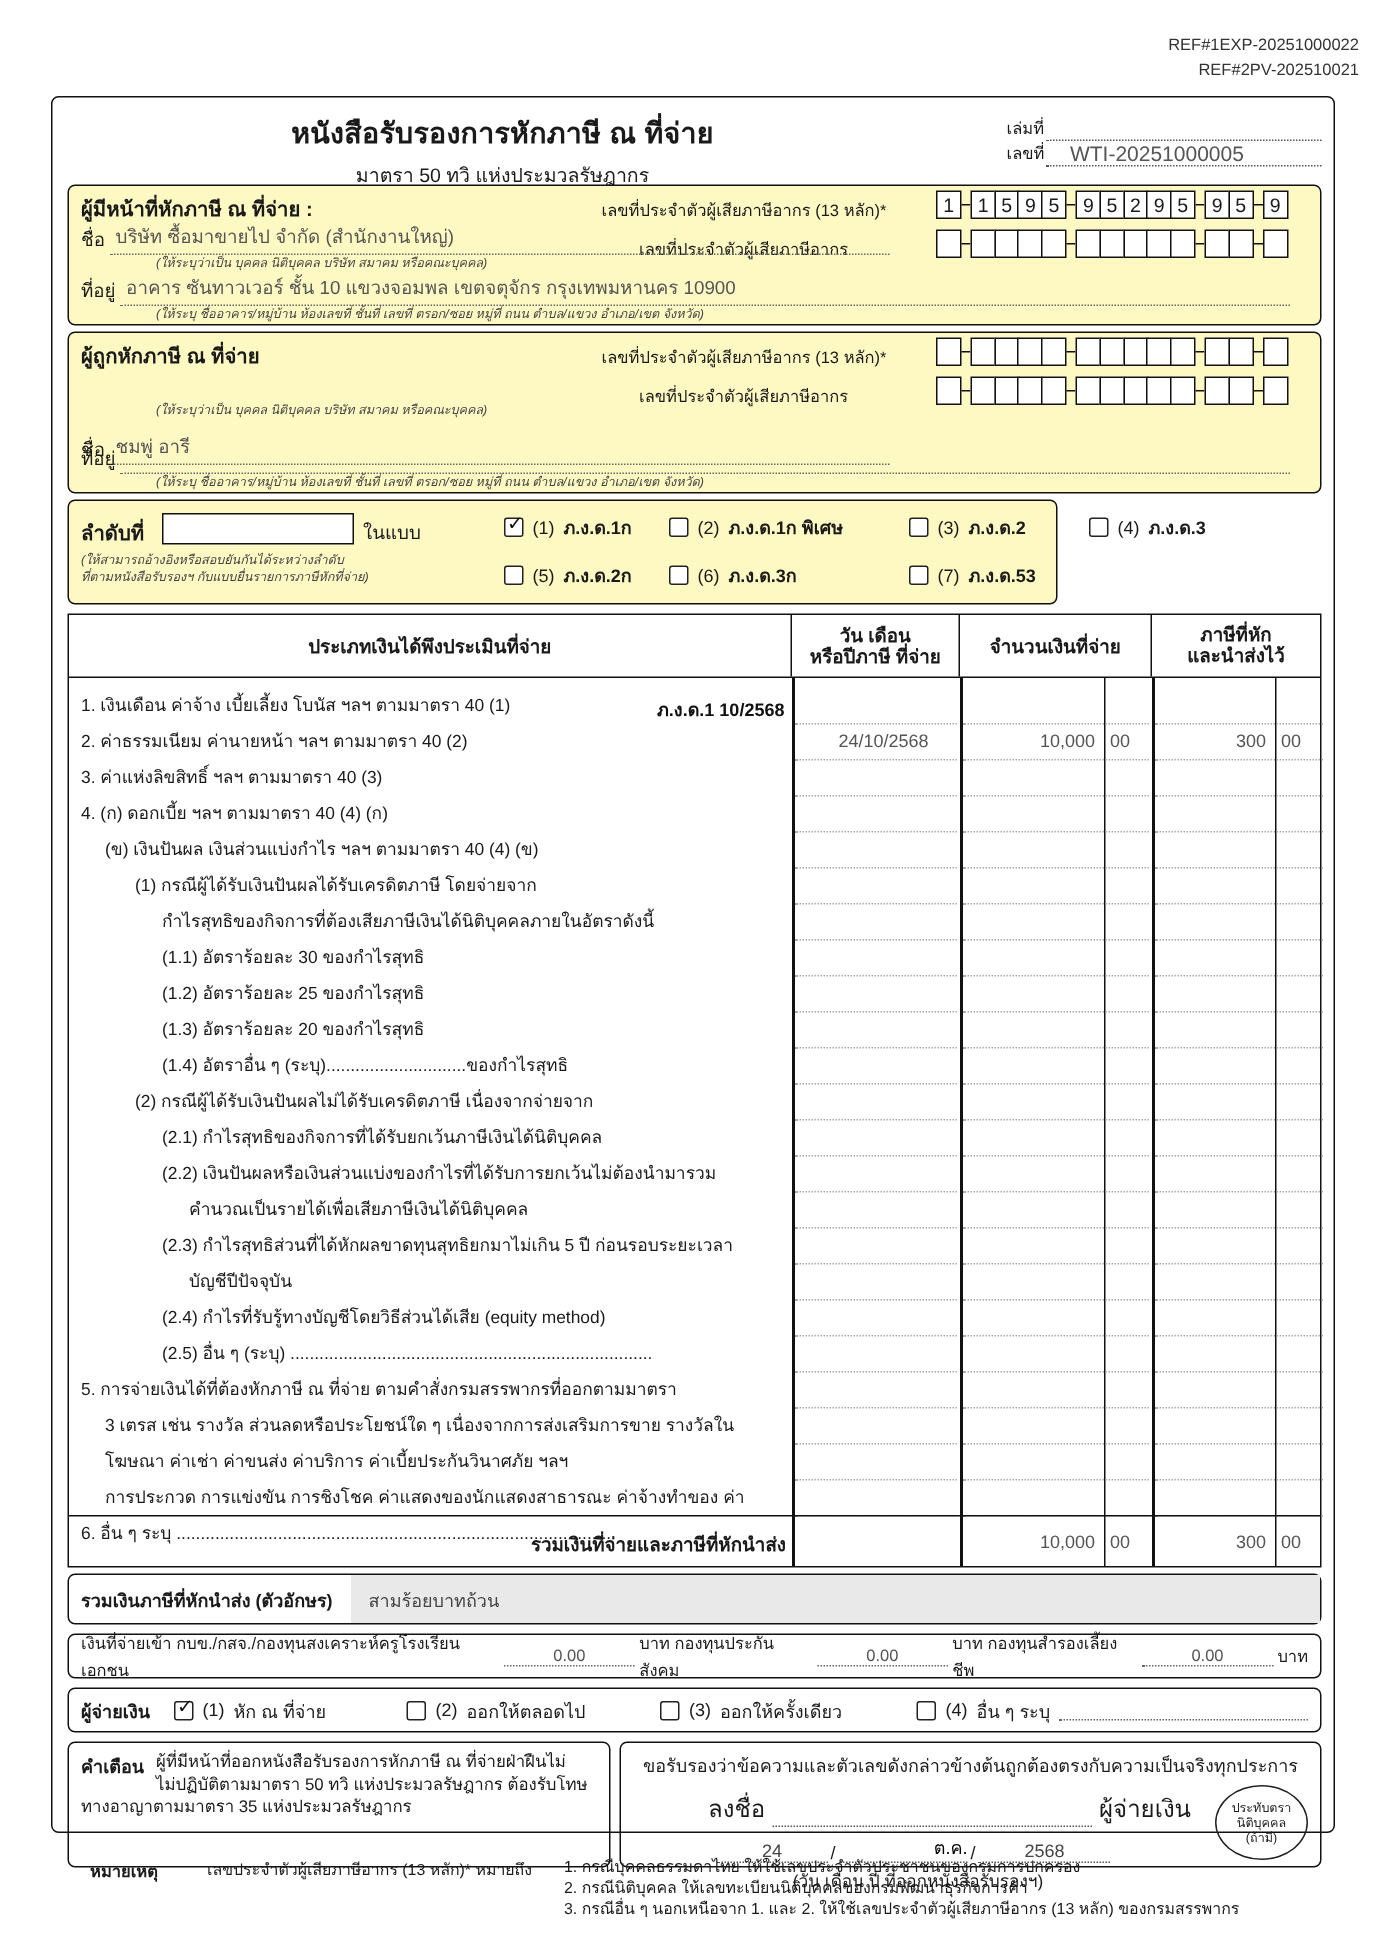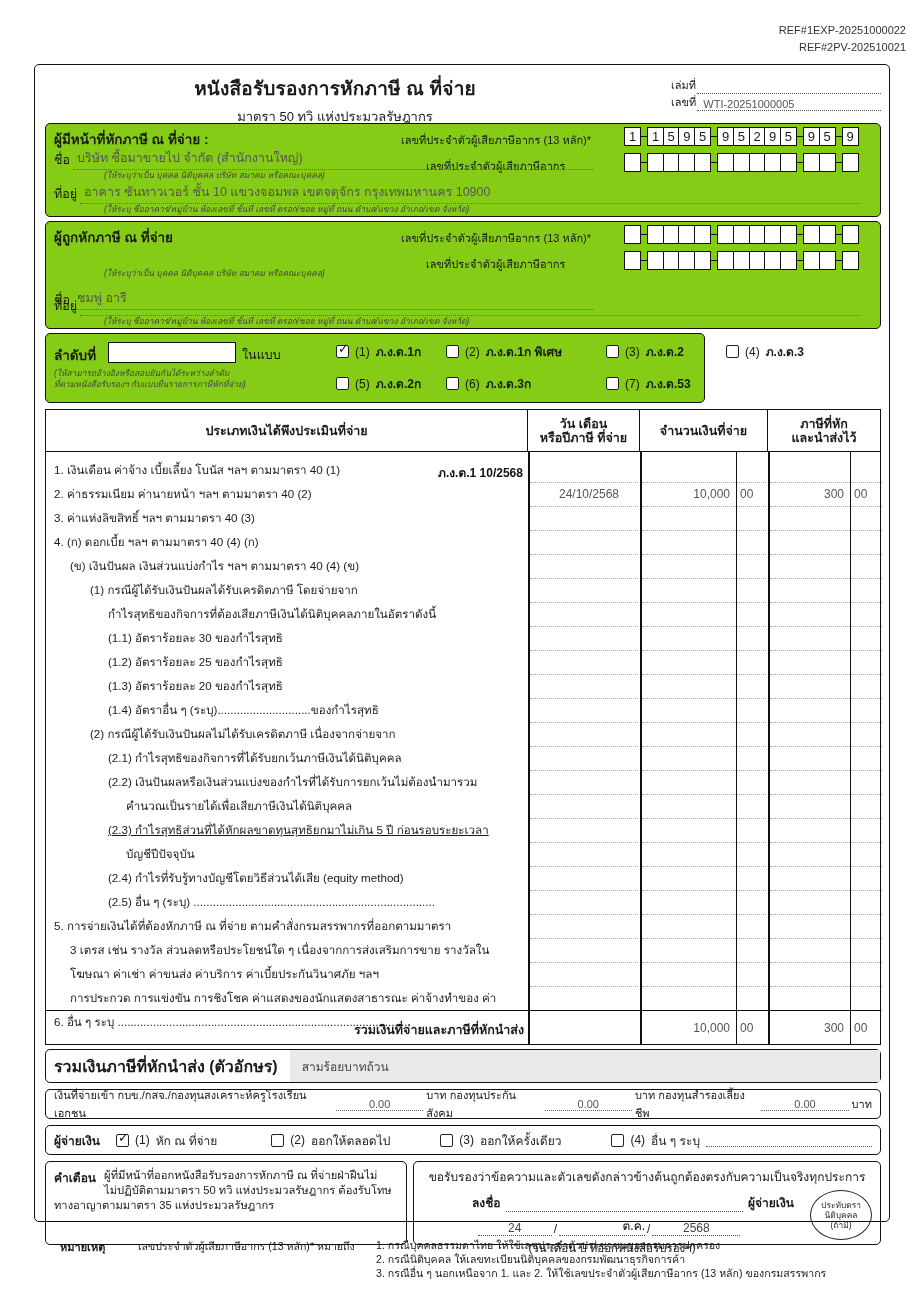--- a/index.html
+++ b/index.html
@@ -39,25 +39,25 @@
 
   
   .title-wrap { position:absolute; left:0; top:8px; width:600px; text-align:center; }
   .doc-title { font-size:19px; font-weight:bold; letter-spacing:.2px; }
   .doc-sub { font-size:13px; margin-top:3px; }
 
   .booknum { position:absolute; left:636px; top:12px; width:210px; font-size:11px; }
   .bn-row { display:flex; align-items:flex-end; height:17px; }
   .bn-label { white-space:nowrap; }
   .bn-line { flex:1; border-bottom:1.4px dotted #555; margin-left:1px; position:relative; height:14px; }
-  .bn-val { position:absolute; left:6px; bottom:0px; color:#555; font-size:11px; }
+  .bn-val { position:absolute; left:16px; bottom:0px; color:#555; font-size:14px; }
 
   
   .sec {
-    position:absolute; border:1.4px solid #111; border-radius:5px; background:#84cc16;
+    position:absolute; border:1.4px solid #111; border-radius:5px; background:#fef9c3;
   }
   .sec-payer { left:10px; top:58px; width:836px; height:94px; }
   .sec-payee { left:10px; top:156px; width:836px; height:108px; }
   .sec-form  { left:10px; top:268px; width:660px; height:70px; }
 
   .sec-head { font-size:13.5px; font-weight:bold; padding:4px 0 0 8px; }
   .tin-label { position:absolute; font-size:11px; }
 
   
   .digits { position:absolute; display:flex; align-items:center; }
@@ -85,21 +85,21 @@
 
   .ftype { position:absolute; display:flex; align-items:center; gap:6px; font-size:12px; }
   .ftype .lbl { font-weight:bold; }
   .ftype .num { font-weight:normal; }
 
   
   .tbl { position:absolute; left:10px; top:344px; width:836px; height:636px; border:1.6px solid #111; }
   .tbl-head { display:flex; height:42px; border-bottom:1.6px solid #111; }
   .th { display:flex; align-items:center; justify-content:center; text-align:center;
         font-size:12.5px; font-weight:bold; line-height:14px; border-right:1.6px solid #111; }
-  .th:last-child { border-right:none; }
+  .th:last-child { border-right:none;font-family:Liberation Mono, monospace; }
   .col-type { width:482px; }
   .col-date { width:112px; }
   .col-amt  { width:128px; }
   .col-tax  { width:112px; }
 
   .tbl-body { position:relative; height:592px; }
   .vline { position:absolute; top:0; bottom:0; width:1.6px; background:#111; }
   .vline-thin { position:absolute; top:0; bottom:0; width:1.2px; background:#111; }
 
   .rows { position:absolute; left:0; top:0; width:482px; padding:6px 0 0 0; }
@@ -111,21 +111,21 @@
 
   .row-tag { position:absolute; font-size:12px; font-weight:bold; color:#111; }
 
   
   .total-row { position:absolute; left:0; right:0; bottom:0; height:34px; border-top:1.6px solid #111; }
   .total-label { position:absolute; right:356px; top:9px; font-size:12.5px; font-weight:bold; }
 
   
   .words { position:absolute; left:10px; top:984px; width:836px; height:34px;
            border:1.4px solid #111; border-radius:5px; display:flex; align-items:center; }
-  .words-lbl { font-size:16px; font-weight:bold; padding-left:8px; white-space:nowrap; }
+  .words-lbl { font-size:12px; font-weight:bold; padding-left:8px; white-space:nowrap; }
   .words-val { margin-left:12px; background:#e9e9e9; flex:1; height:100%;
                display:flex; align-items:center; padding-left:12px; font-size:12px; color:#444; }
 
   
   .funds { position:absolute; left:10px; top:1024px; width:836px; height:30px;
            border:1.4px solid #111; border-radius:5px; display:flex; align-items:center;
            font-size:11px; padding:0 8px; }
   .fund-line { position:relative; border-bottom:1.3px dotted #666; height:14px; display:inline-block; }
   .fund-val { position:absolute; left:0; right:0; bottom:0; text-align:center; color:#555; font-size:11px; }
 
@@ -136,21 +136,21 @@
 
   
   .warn { position:absolute; left:10px; top:1096px; width:362px; height:84px;
           border:1.4px solid #111; border-radius:5px; padding:6px 8px; }
   .warn-lbl { font-size:12px; font-weight:bold; float:left; margin-right:8px; }
   .warn-txt { font-size:11.2px; line-height:15px; }
 
   .certify { position:absolute; left:378px; top:1096px; width:468px; height:84px;
              border:1.4px solid #111; border-radius:5px; padding:5px 10px; }
   .cert-line { font-size:12px; text-align:center; }
-  .sig-row { display:flex; align-items:flex-end; margin-top:7px; font-size:12px;font-weight:bold; }
+  .sig-row { display:flex; align-items:flex-end; margin-top:7px; font-size:16px; }
   .sig-line { flex:1; border-bottom:1.3px dotted #555; height:14px; margin:0 5px; }
   .date-row { display:flex; align-items:flex-end; justify-content:center; margin-top:4px; font-size:12px; gap:2px; }
   .dnum { border-bottom:1.3px dotted #555; width:74px; text-align:center; color:#444; }
   .dmon { border-bottom:1.3px dotted #555; width:86px; text-align:right; color:#000000; }
   .dyr  { border-bottom:1.3px dotted #555; width:88px; text-align:center; color:#444; }
   .date-cap { text-align:center; font-size:11.5px; margin-top:3px; padding-right:70px; }
   .seal { position:absolute; right:8px; top:28px; width:62px; height:50px; border:1.2px solid #222;
           border-radius:50%; display:flex; flex-direction:column; align-items:center;
           justify-content:center; font-size:8.4px; line-height:10px; text-align:center; color:#222; }
 
@@ -465,21 +465,21 @@
             </div>
             <div class="trow" style="padding-left: 62px;">
               <span>(2.1) กำไรสุทธิของกิจการที่ได้รับยกเว้นภาษีเงินได้นิติบุคคล</span>
             </div>
             <div class="trow" style="padding-left: 62px;">
               <span>(2.2) เงินปันผลหรือเงินส่วนแบ่งของกำไรที่ได้รับการยกเว้นไม่ต้องนำมารวม</span>
             </div>
             <div class="trow" style="padding-left: 80px;">
               <span>คำนวณเป็นรายได้เพื่อเสียภาษีเงินได้นิติบุคคล</span>
             </div>
-            <div class="trow" style="padding-left: 62px; text-decoration: underline;">
+            <div class="trow" style="padding-left: 62px;">
               <span>(2.3) กำไรสุทธิส่วนที่ได้หักผลขาดทุนสุทธิยกมาไม่เกิน 5 ปี ก่อนรอบระยะเวลา</span>
             </div>
             <div class="trow" style="padding-left: 80px;">
               <span>บัญชีปีปัจจุบัน</span>
             </div>
             <div class="trow" style="padding-left: 62px;">
               <span>(2.4) กำไรที่รับรู้ทางบัญชีโดยวิธีส่วนได้เสีย (equity method)</span>
             </div>
             <div class="trow" style="padding-left: 62px;">
               <span>(2.5) อื่น ๆ (ระบุ) ...........................................................................</span>

